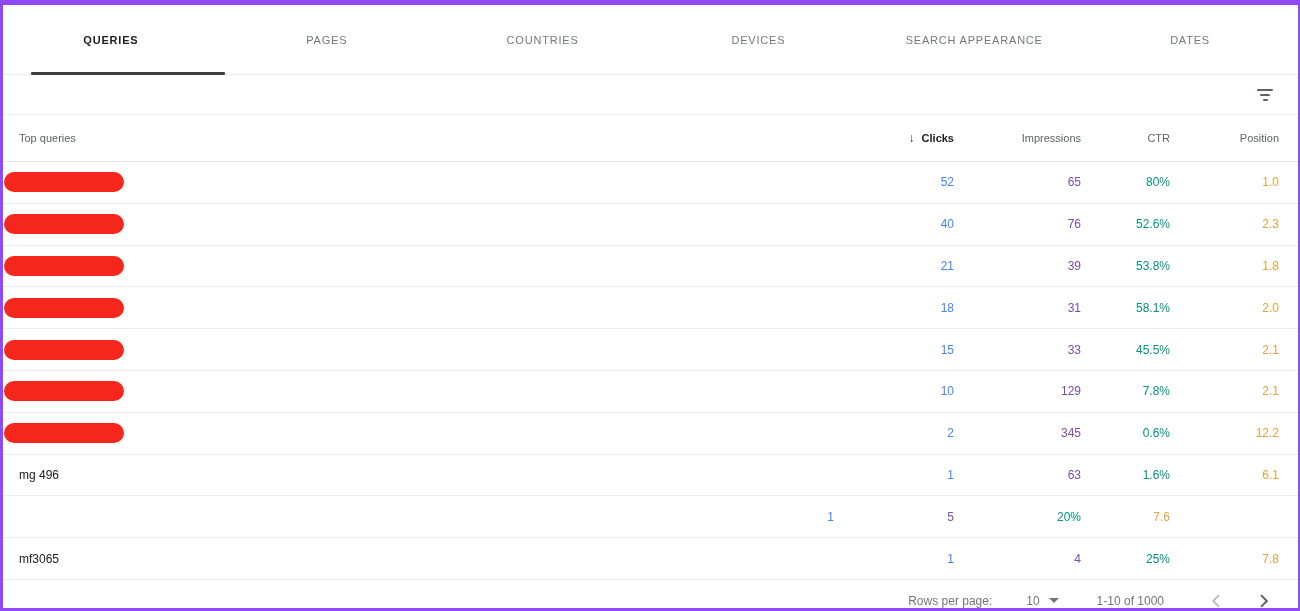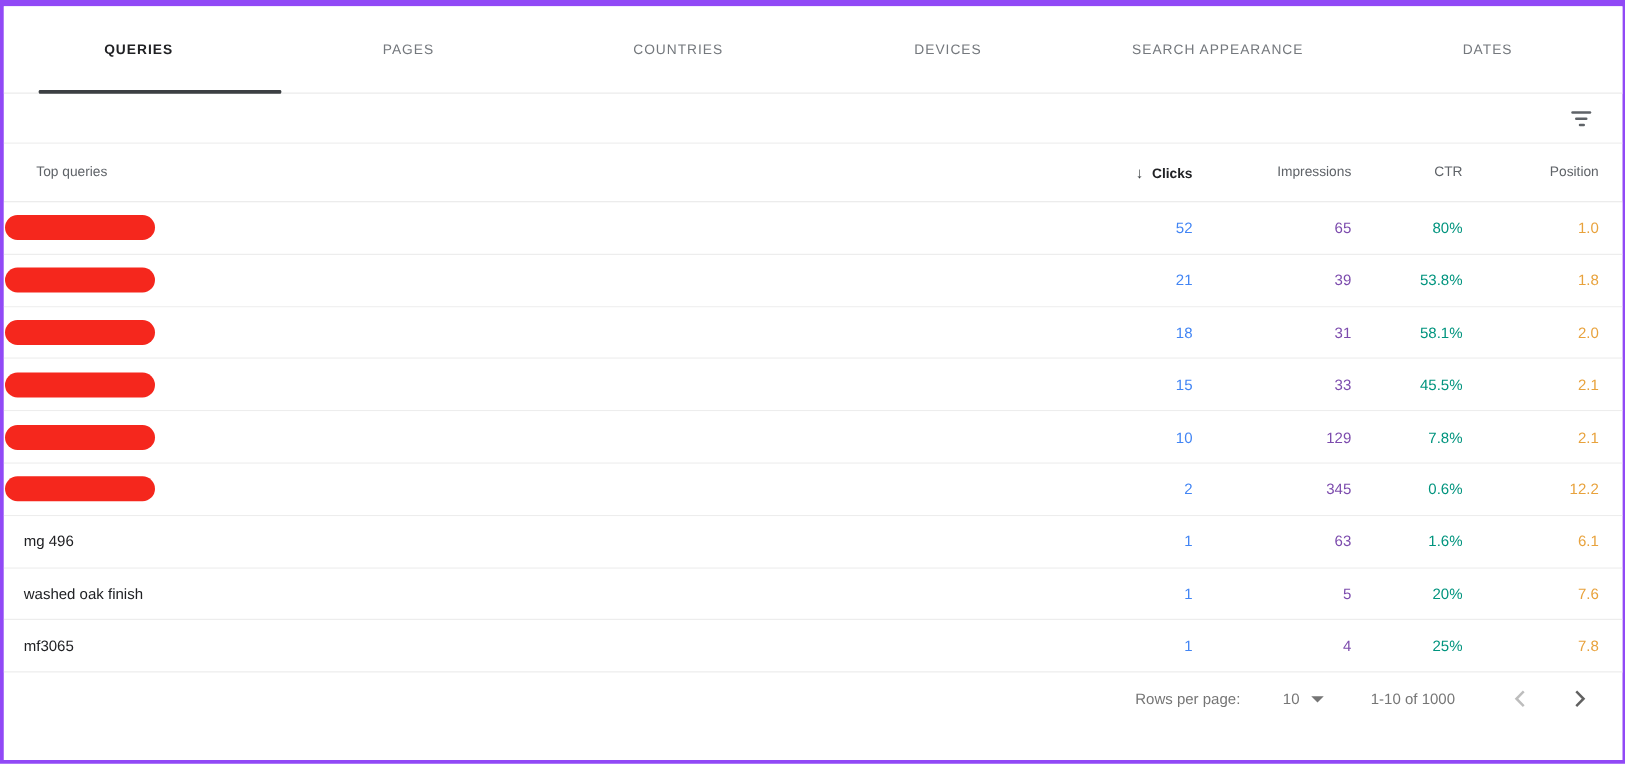--- a/index.html
+++ b/index.html
@@ -35,21 +35,21 @@
                  cursor:pointer; padding:4px; }
   .filter-icon i { display:block; height:2px; background:#5f6368; border-radius:1px; }
   .filter-icon i:nth-child(1){ width:16px; }
   .filter-icon i:nth-child(2){ width:10px; }
   .filter-icon i:nth-child(3){ width:5px; }
 
   
   .grid-cols { display:grid; grid-template-columns:1fr 120px 127px 89px 109px; padding-right:19px; }
   .thead { height:47px; align-items:center; border-bottom:1px solid #e6e6e6;
            font-size:11px; color:#5f6368; }
-  .th-query { padding-left:26px; }
+  .th-query { padding-left:16px; }
   .th-metric { text-align:right; cursor:pointer; }
   .th-metric.sorted { color:#202124; font-weight:700; }
   .sort-arrow { color:#3c4043; font-weight:400; font-size:12px; margin-right:7px; display:inline-block; }
 
   .row { height:41.8px; align-items:center; border-bottom:1px solid #ededed;
          font-size:12px; background:#fff; cursor:pointer; }
   .q-text { padding-left:16px; color:#202124; }
   .redaction-bar { margin-left:1px; width:120px; height:20px; border-radius:10px; }
   .cell { text-align:right; }
 
@@ -101,20 +101,29 @@
       </div>
       <div class="cell" style="color: rgb(66, 133, 244);">52</div>
       <div class="cell" style="color: rgb(124, 75, 173);">65</div>
       <div class="cell" style="color: rgb(0, 148, 126);">80%</div>
       <div class="cell" style="color: rgb(232, 162, 60);">1.0</div>
     </div>
     <div class="grid-cols row">
       <div>
         <div class="redaction-bar" style="background: rgb(245, 39, 29);"></div>
       </div>
+      <div class="cell" style="color: rgb(66, 133, 244);">40</div>
+      <div class="cell" style="color: rgb(124, 75, 173);">76</div>
+      <div class="cell" style="color: rgb(0, 148, 126);">52.6%</div>
+      <div class="cell" style="color: rgb(232, 162, 60);">2.3</div>
+    </div>
+    <div class="grid-cols row">
+      <div>
+        <div class="redaction-bar" style="background: rgb(245, 39, 29);"></div>
+      </div>
       <div class="cell" style="color: rgb(66, 133, 244);">21</div>
       <div class="cell" style="color: rgb(124, 75, 173);">39</div>
       <div class="cell" style="color: rgb(0, 148, 126);">53.8%</div>
       <div class="cell" style="color: rgb(232, 162, 60);">1.8</div>
     </div>
     <div class="grid-cols row">
       <div>
         <div class="redaction-bar" style="background: rgb(245, 39, 29);"></div>
       </div>
       <div class="cell" style="color: rgb(66, 133, 244);">18</div>
@@ -150,21 +159,20 @@
       <div class="cell" style="color: rgb(232, 162, 60);">12.2</div>
     </div>
     <div class="grid-cols row">
       <div><span class="q-text">mg 496</span></div>
       <div class="cell" style="color: rgb(66, 133, 244);">1</div>
       <div class="cell" style="color: rgb(124, 75, 173);">63</div>
       <div class="cell" style="color: rgb(0, 148, 126);">1.6%</div>
       <div class="cell" style="color: rgb(232, 162, 60);">6.1</div>
     </div>
     <div class="grid-cols row">
-      <div><span class="q-text">washed oak finish</span></div>
       <div class="cell" style="color: rgb(66, 133, 244);">1</div>
       <div class="cell" style="color: rgb(124, 75, 173);">5</div>
       <div class="cell" style="color: rgb(0, 148, 126);">20%</div>
       <div class="cell" style="color: rgb(232, 162, 60);">7.6</div>
     </div>
     <div class="grid-cols row">
       <div><span class="q-text">mf3065</span></div>
       <div class="cell" style="color: rgb(66, 133, 244);">1</div>
       <div class="cell" style="color: rgb(124, 75, 173);">4</div>
       <div class="cell" style="color: rgb(0, 148, 126);">25%</div>

